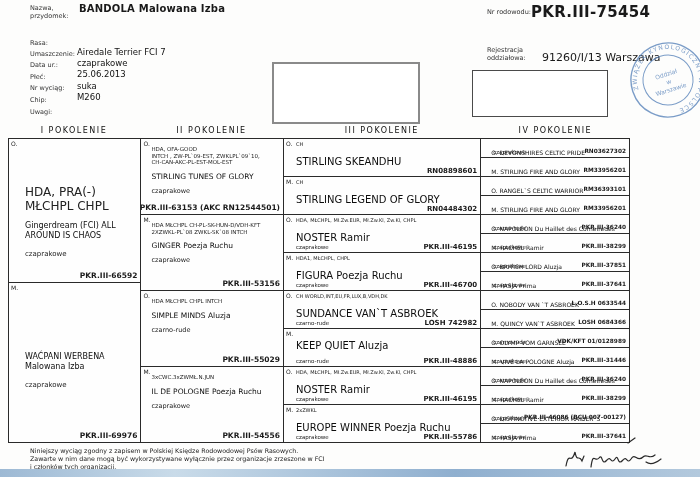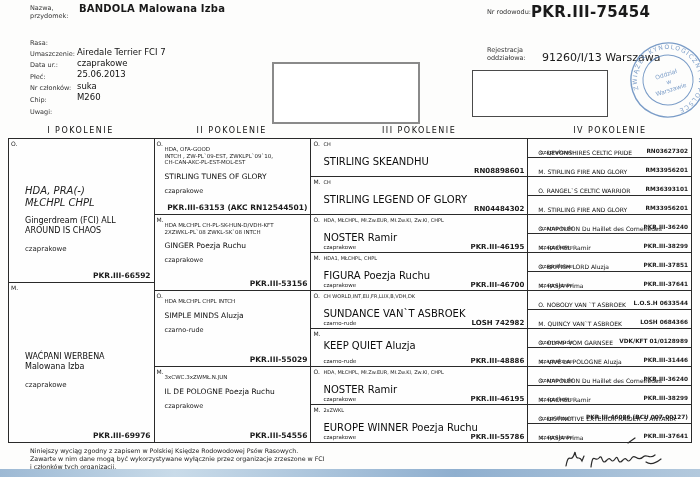--- a/index.html
+++ b/index.html
@@ -14,37 +14,37 @@
   .hrow .hlabel{display:inline-block;width:47px;vertical-align:top;}
   .pedno-label{position:absolute;left:487px;top:9px;}
   .pedno-value{position:absolute;left:531px;top:3px;font-size:15px;font-weight:bold;letter-spacing:.3px;}
   .reg-label{position:absolute;left:487px;top:47px;width:44px;}
   .reg-value{position:absolute;left:542px;top:51px;font-size:11px;}
   .boxA{position:absolute;left:272px;top:62px;width:148px;height:62px;border:2px solid #8a8a8a;background:#fff;box-sizing:border-box;}
   .boxB{position:absolute;left:472px;top:70px;width:136px;height:47px;border:1px solid #4a4a4a;background:#fff;box-sizing:border-box;}
   
   .stamp{position:absolute;left:622px;top:34px;width:92px;height:92px;opacity:.8;transform:rotate(-18deg);}
   
-  .pedigree{position:absolute;left:8px;top:126px;width:684px;}
+  .pedigree{position:absolute;left:8px;top:126px;width:622px;}
   .gen-headers{display:flex;height:12px;}
   .gen-headers>div{text-align:center;font-size:8px;letter-spacing:1.5px;color:#111;}
   .w1{flex:0 0 21.2%;} .w2{flex:0 0 23.0%;} .w3{flex:0 0 31.8%;} .w4{flex:0 0 24.0%;}
   .gen-body{display:flex;border:1px solid #2a2a2a;height:305px;box-sizing:border-box;background:#fefefe;}
   .gen-col{display:flex;flex-direction:column;box-sizing:border-box;}
   .gen-col+.gen-col{border-left:1px solid #2a2a2a;}
   .cell{position:relative;flex:1;box-sizing:border-box;overflow:hidden;}
   .cell+.cell{border-top:1px solid #2a2a2a;}
   .sex{position:absolute;top:1px;left:2px;font-size:6px;color:#222;}
   .titles{font-size:5.5px;line-height:1.2;color:#222;}
   .name{font-size:7.5px;margin-top:3px;color:#0d0d0d;}
   .color{font-size:6.5px;margin-top:4px;color:#222;}
   .reg{position:absolute;bottom:1px;right:3px;font-size:7px;font-weight:bold;white-space:nowrap;}
   .g1 .cell{padding:46px 10px 12px 16px;}
   .g1 .cell:nth-child(2){padding-top:62px;}
-  .g1 .titles{font-size:10px;font-style:italic;}
+  .g1 .titles{font-size:12px;}
   .g1 .name{font-size:8px;margin-top:7px;line-height:1.25;}
   .g1 .color{margin-top:9px;font-size:7px;}
   .g1 .reg{bottom:2px;font-size:7.5px;}
   .g2 .cell{padding:7px 4px 11px 10px;}
   .g2 .name{margin-top:6px;}
   .g2 .color{margin-top:6px;}
   .g2 .reg{bottom:2px;font-size:7.5px;}
   .g3 .cell{padding:2px 3px 9px 12px;}
   .g3 .titles{font-size:5px;}
   .g3 .name{font-size:10px;margin-top:9px;}
@@ -76,21 +76,21 @@
   <div class="hrow" style="top:51px">
     <span class="hlabel">Umaszczenie:</span><span class="hval">czaprakowe</span>
   </div>
   <div class="hrow" style="top:62px">
     <span class="hlabel">Data ur.:</span><span class="hval">25.06.2013</span>
   </div>
   <div class="hrow" style="top:74px">
     <span class="hlabel">Płeć:</span><span class="hval">suka</span>
   </div>
   <div class="hrow" style="top:85px">
-    <span class="hlabel">Nr członków:</span><span class="hval">M260</span>
+    <span class="hlabel">Nr wyciąg:</span><span class="hval">M260</span>
   </div>
   <div class="hrow" style="top:97px">
     <span class="hlabel">Chip:</span><span class="hval"></span>
   </div>
   <div class="hrow" style="top:109px">
     <span class="hlabel">Uwagi:</span><span class="hval"></span>
   </div>
 
   <div class="pedno-label hlabel">Nr rodowodu:</div>
   <div class="pedno-value">PKR.III-75454</div>

